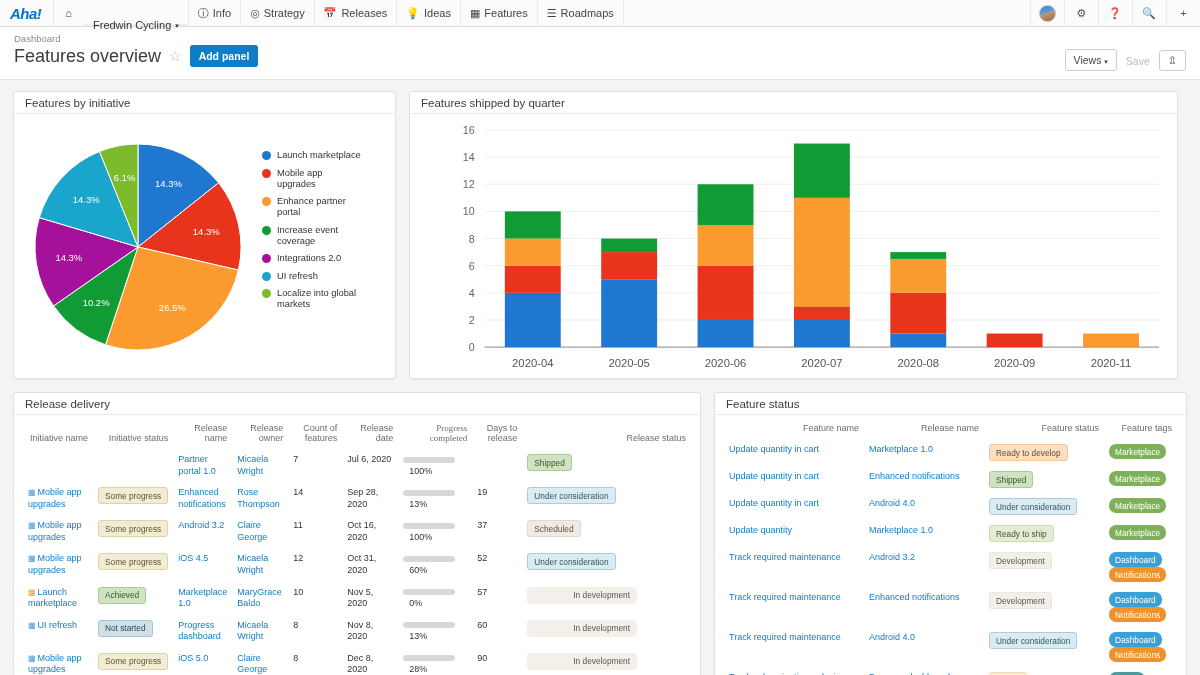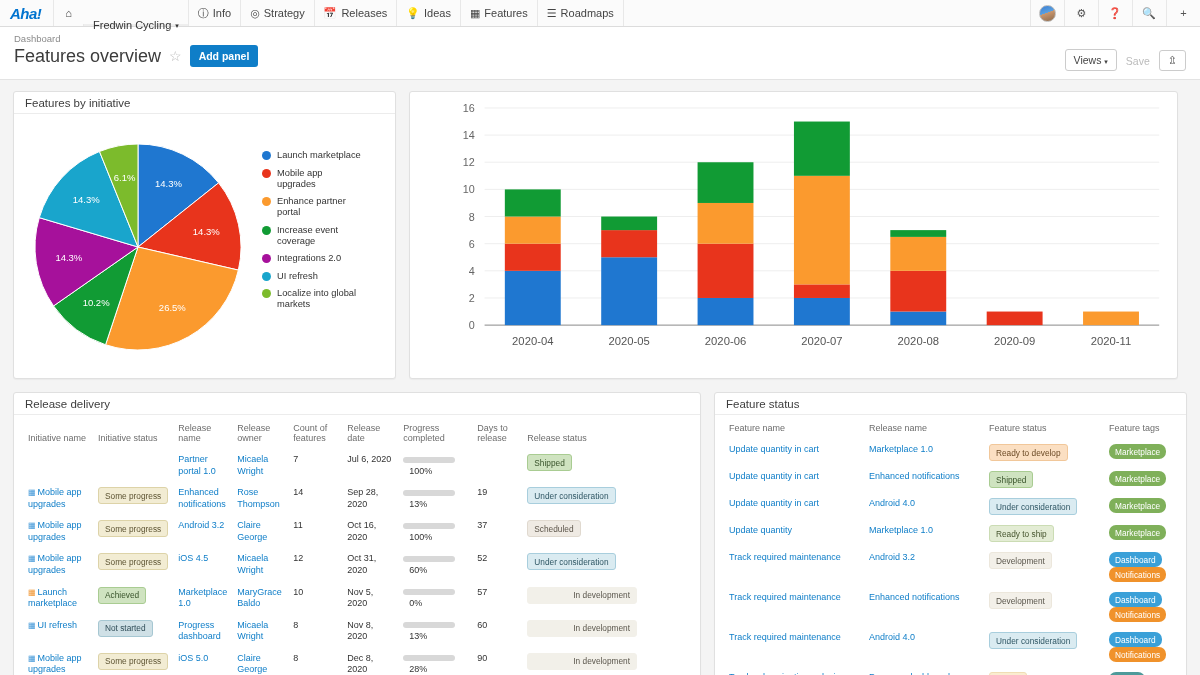--- a/index.html
+++ b/index.html
@@ -86,21 +86,21 @@
 
   .bar-body { height: 265px; padding: 6px 8px 2px 4px; }
 
   
   .row2 { display: flex; gap: 13px; padding: 13px 13px 0 13px; }
   #p-rel { width: 688px; height: 286px; overflow: hidden; }
   #p-feat { flex: 1; height: 286px; overflow: hidden; }
   table { width: 100%; border-collapse: collapse; }
   th {
     font-size: 9px; font-weight: normal; color: #6d6d6d;
-    text-align: left; padding: 8px 5px 6px 5px; vertical-align: bottom;
+    text-align: right; padding: 8px 5px 6px 5px; vertical-align: bottom;
   }
   td {
     font-size: 9px; color: #333; padding: 5px; vertical-align: top;
     line-height: 11.5px;
   }
   .lnk { color: #0f7ec8; }
   .tbl-wrap { padding: 0 9px; }
 
   .badge {
     display: inline-block; font-size: 8.3px; border-radius: 3px;
@@ -268,20 +268,23 @@
           </div>
           <div class="legend-item">
             <span class="dot" style="background:#7cbb2c"></span>
             <span class="legend-label">Localize into global markets</span>
           </div>
         </div>
     </div>
   </div>
 
   <div class="panel" id="p-bar">
+    <div class="panel-head">
+      <span>Features shipped by quarter</span>
+    </div>
     <div class="bar-body">
       <svg id="bar-svg" width="100%" height="100%" viewBox="0 0 770 258" preserveAspectRatio="none">
           <line x1="72" x2="760" y1="228" y2="228" stroke="#888" stroke-width="1"></line>
           <text x="62" y="232" text-anchor="end" font-size="11" fill="#666" font-family="&quot;Liberation Sans&quot;, sans-serif">0</text>
           <line x1="72" x2="760" y1="200.75" y2="200.75" stroke="#eee" stroke-width="1"></line>
           <text x="62" y="204.75" text-anchor="end" font-size="11" fill="#666" font-family="&quot;Liberation Sans&quot;, sans-serif">2</text>
           <line x1="72" x2="760" y1="173.5" y2="173.5" stroke="#eee" stroke-width="1"></line>
           <text x="62" y="177.5" text-anchor="end" font-size="11" fill="#666" font-family="&quot;Liberation Sans&quot;, sans-serif">4</text>
           <line x1="72" x2="760" y1="146.25" y2="146.25" stroke="#eee" stroke-width="1"></line>
           <text x="62" y="150.25" text-anchor="end" font-size="11" fill="#666" font-family="&quot;Liberation Sans&quot;, sans-serif">6</text>
@@ -337,21 +340,21 @@
     <div class="tbl-wrap">
       <table>
         <thead>
             <tr id="rel-head">
               <th style="width: 70px;">Initiative name</th>
               <th style="width: 72px;">Initiative status</th>
               <th style="width: 56px;">Release name</th>
               <th style="width: 56px;">Release owner</th>
               <th style="width: 54px;">Count of features</th>
               <th style="width: 56px;">Release date</th>
-              <th style="width: 74px;">Progress completed</th>
+              <th style="width: 74px; font-family: Liberation Serif, serif;">Progress completed</th>
               <th style="width: 50px;">Days to release</th>
               <th>Release status</th>
             </tr>
           </thead>
         <tbody id="rel-body">
             <tr>
               <td></td>
               <td></td>
               <td><span class="lnk">Partner portal 1.0</span></td>
               <td><span class="lnk">Micaela Wright</span></td>

